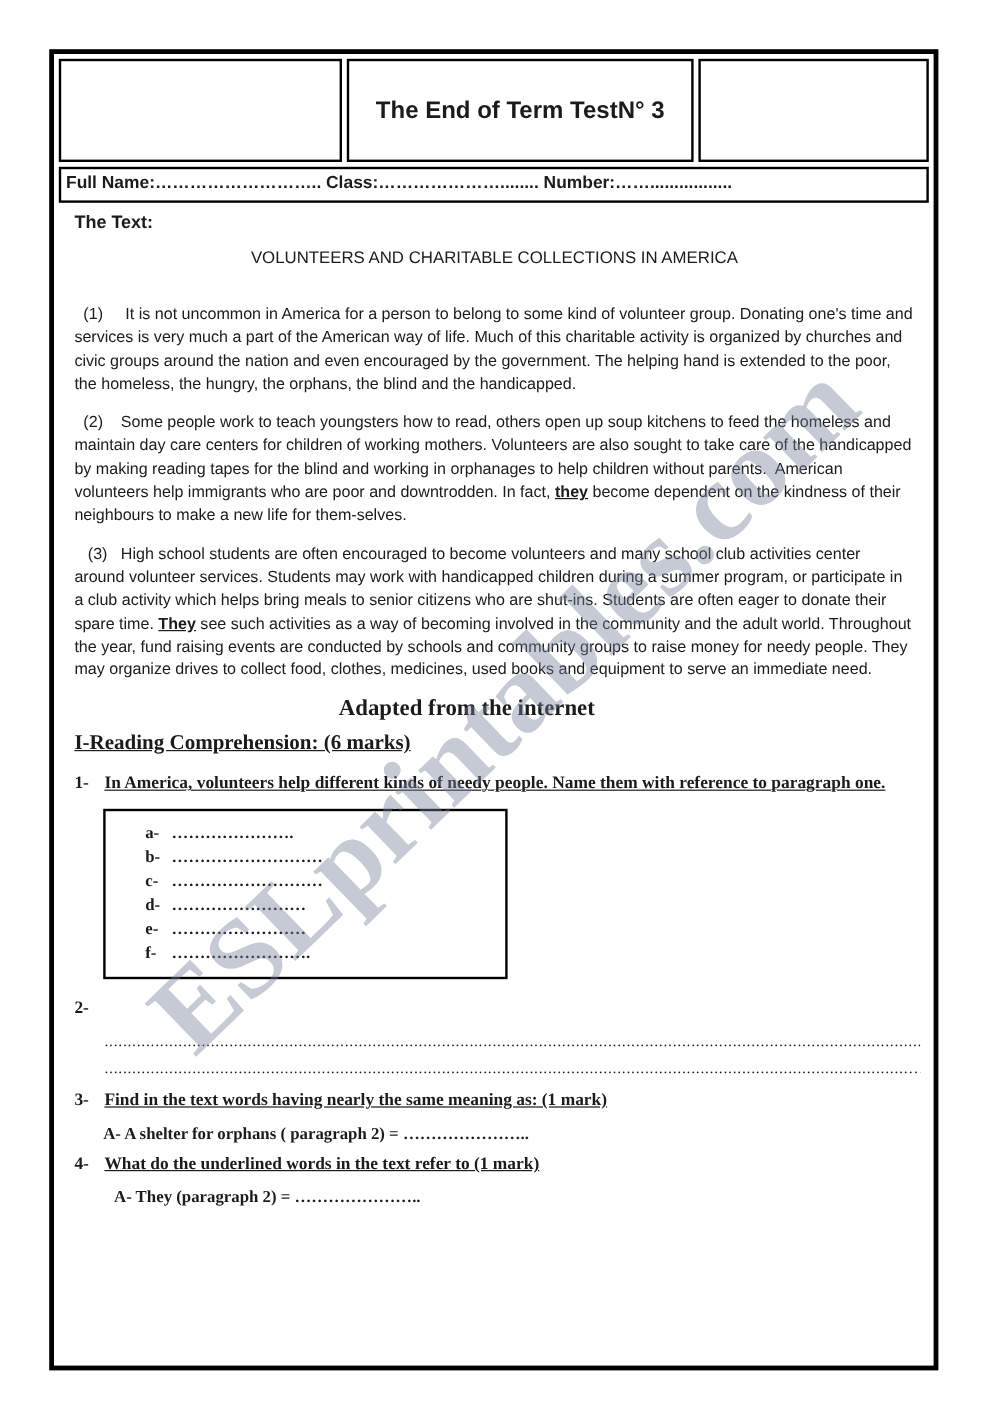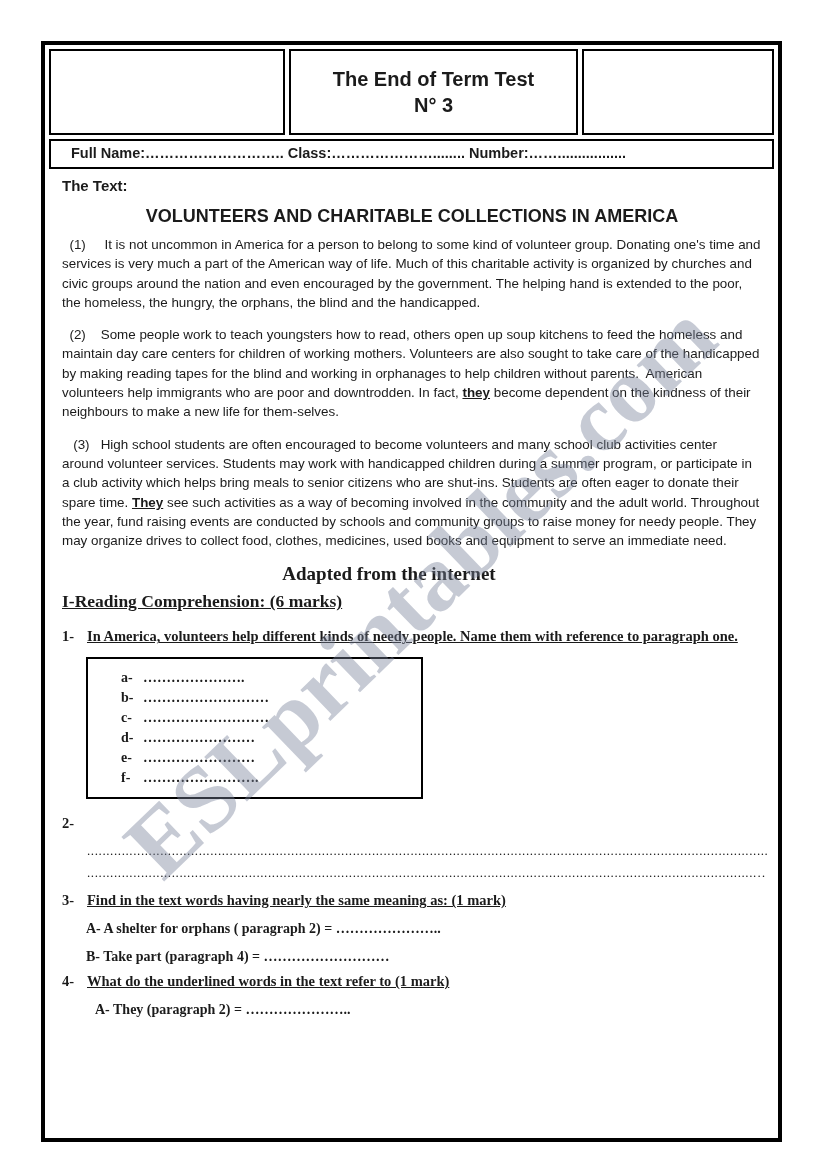--- a/index.html
+++ b/index.html
@@ -9,31 +9,31 @@
   }
   .frame {
     position:absolute; left:41px; top:41px; width:741px; height:1101px;
     border:4px solid #000; box-sizing:border-box; padding:4px 4px 0 4px;
     overflow:hidden;
   }
   
   .header-row { display:flex; gap:4px; height:86px; }
   .hbox { border:2px solid #000; box-sizing:border-box; background:#fff; }
   .hbox.left  { flex:0 0 236px; }
-  .hbox.mid   { flex:1 1 auto; display:flex; flex-direction:column; justify-content:center; align-items:center; }
+  .hbox.mid   { flex:1 1 auto; display:flex; justify-content:center; align-items:center; }
   .hbox.right { flex:0 0 192px; }
   .exam-title { font-weight:bold; font-size:20px; line-height:26px; text-align:center; }
   .name-row {
     margin-top:4px; border:2px solid #000; box-sizing:border-box; height:30px;
-    padding:4px 20px; font-weight:bold; font-size:14.5px; white-space:nowrap; overflow:hidden;
+    padding:4px 4px; font-weight:bold; font-size:14.5px; white-space:nowrap; overflow:hidden;
   }
   
   .content { padding:0 12px 0 13px; }
   .text-label { font-weight:bold; font-size:15px; margin:8px 0 4px; }
-  .text-title { font-weight:bold; font-size:18px; text-align:center; margin:12px 0 8px; }
+  .text-title { font-weight:normal; font-size:14px; text-align:center; margin:12px 0 30px; }
   .para { font-size:13.4px; line-height:19.3px; margin:0 0 13px; white-space:pre-wrap; }
   .ref { font-weight:bold; text-decoration:underline;text-align:center; }
   .attribution {
     text-align:center; font-family:"Liberation Serif", serif; font-weight:bold;
     font-size:19px; margin:0 46px 4px 0;
   }
   .section-heading {
     font-family:"Liberation Serif", serif; font-weight:bold; font-size:17.5px;
     text-decoration:underline; margin:6px 0 16px;
   }
@@ -129,21 +129,20 @@
       <div class="dotline">..............................................................................................................................................................................…..........</div>
 
       <div class="spacer-8"></div>
 
       <div class="q">
         <div class="q-num">3-</div>
         <div><span class="q-text">Find in the text words having nearly the same meaning as: (1 mark)</span></div>
       </div>
 
       <div class="sub-item">A- A shelter for orphans ( paragraph 2) = …………………..</div>
-      <div class="sub-item">B- Take part (paragraph 4) = ………………………</div>
 
       <div class="spacer-8"></div>
 
       <div class="q">
         <div class="q-num">4-</div>
         <div><span class="q-text">What do the underlined words in the text refer to (1 mark)</span></div>
       </div>
 
       <div class="sub-item indent">A-  They (paragraph 2) = …………………..</div>
 

